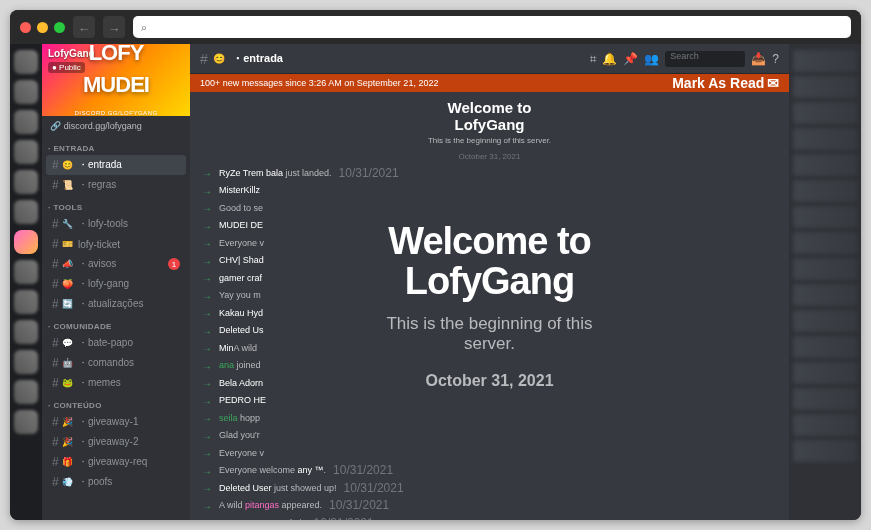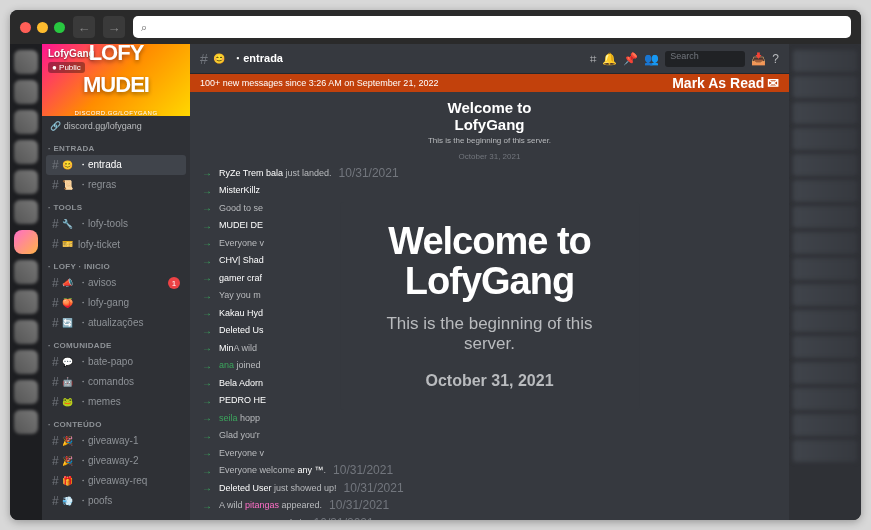--- a/index.html
+++ b/index.html
@@ -123,21 +123,20 @@
           <div class="ch">
             <span class="h">#</span>
             <span class="ic">🔧</span>
             <span class="nm">・lofy-tools</span>
           </div>
           <div class="ch">
             <span class="h">#</span>
             <span class="ic">🎫</span>
             <span class="nm">lofy-ticket</span>
           </div>
-          <div class="cat">· LOFY  ·  INICIO</div>
           <div class="ch">
             <span class="h">#</span>
             <span class="ic">📣</span>
             <span class="nm">・avisos</span>
             <span class="badge">1</span>
           </div>
           <div class="ch">
             <span class="h">#</span>
             <span class="ic">🍑</span>
             <span class="nm">・lofy-gang</span>

